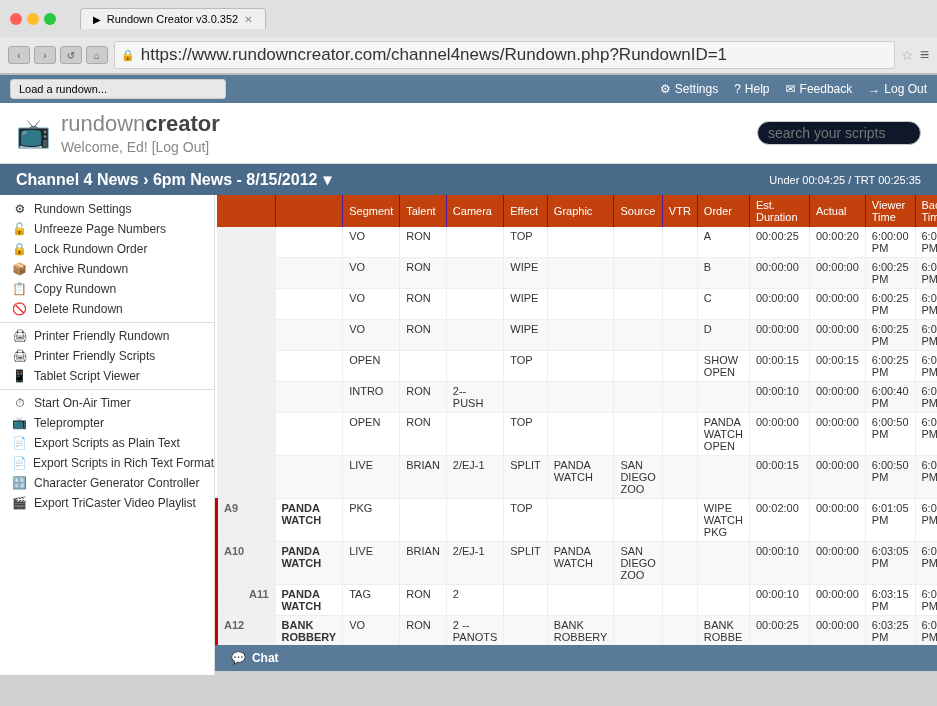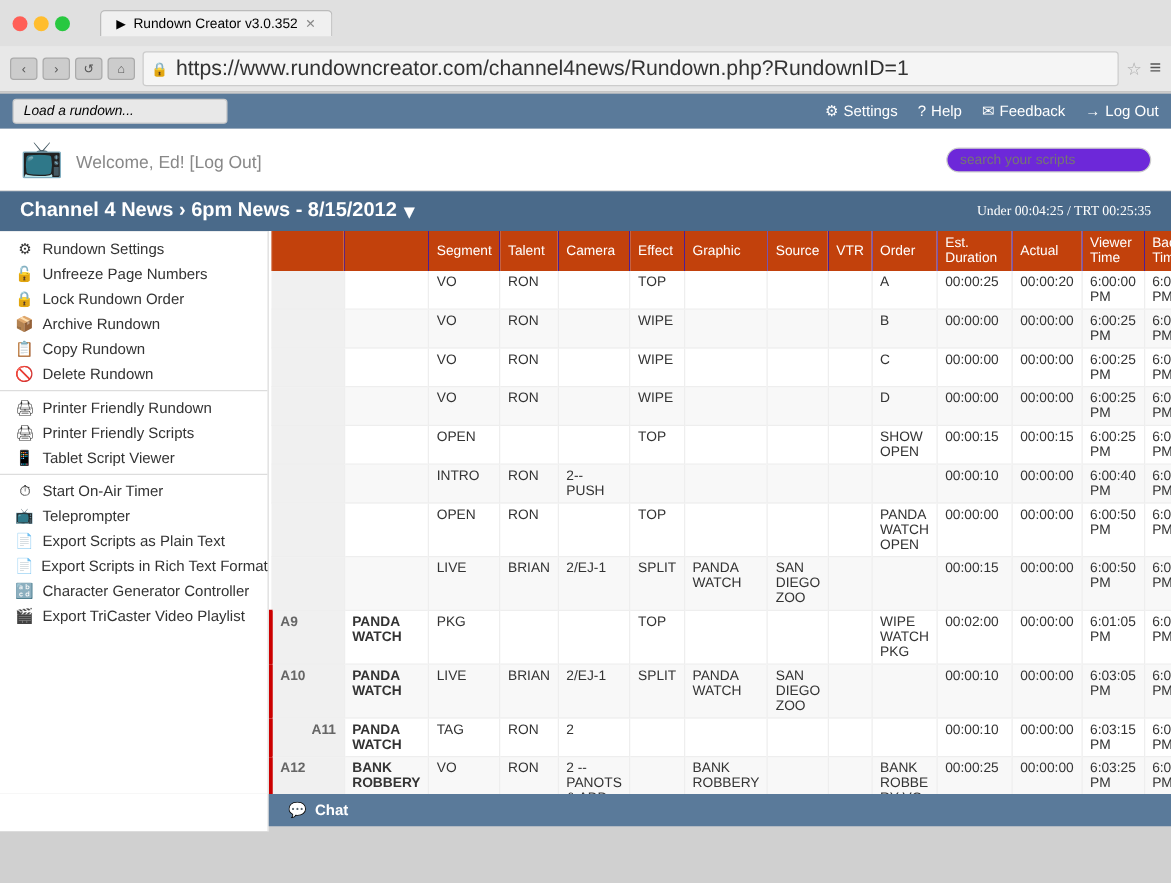--- a/index.html
+++ b/index.html
@@ -23,32 +23,32 @@
     .ssl-icon { color: #3a7; font-size: 11px; }
     .url-text { flex: 1; font-size: 17px; color: #333; }
     .bookmark-star { color: #aaa; font-size: 14px; }
 
     
     .app-header { background: white; padding: 8px 16px; display: flex; align-items: center; justify-content: space-between; border-bottom: 1px solid #ddd; }
     .header-left { display: flex; align-items: center; gap: 10px; }
     .logo-icon { font-size: 28px; color: #555; }
     .welcome-text { font-size: 14px; color: #888; margin-top: 2px; }
     .header-right { display: flex; align-items: center; gap: 12px; }
-    .search-scripts { border: 1px solid #ccc; border-radius: 12px; padding: 3px 10px; font-size: 11px; color: #aaa; width: 164px; background: #6d28d9; }
+    .search-scripts { border: 1px solid #ccc; border-radius: 12px; padding: 3px 10px; font-size: 14px; color: #aaa; width: 164px; background: #0f172a; }
 
     
     .top-nav { background: #5a7a9a; padding: 4px 10px; display: flex; align-items: center; }
-    .rundown-select { background: #e8e8e8; border: 1px solid #ccc; border-radius: 3px; padding: 3px 24px 3px 8px; font-size: 11px; width: 172px; appearance: none; cursor: pointer; font-style: italic; }
+    .rundown-select { background: #e8e8e8; border: 1px solid #ccc; border-radius: 3px; padding: 3px 24px 3px 8px; font-size: 11px; width: 216px; appearance: none; cursor: pointer; }
     .top-nav-right { margin-left: auto; display: flex; align-items: center; gap: 16px; color: white; font-size: 12px; }
     .top-nav-item { display: flex; align-items: center; gap: 4px; cursor: pointer; }
 
     
     .page-title-bar { background: #4a6a8a; color: white; padding: 6px 16px; display: flex; align-items: center; justify-content: space-between; text-align: right; }
     .page-title { font-size: 16px; font-weight: bold; display: flex; align-items: center; gap: 6px; }
-    .trt-info { font-size: 11px; font-family: Liberation Serif, serif; }
+    .trt-info { font-size: 11px; }
 
     
     .main-layout { display: flex; height: 450px; }
 
     
     .sidebar { width: 215px; background: white; border-right: 1px solid #ddd; padding: 4px 0; flex-shrink: 0; }
     .sidebar-item { padding: 3px 12px; cursor: pointer; display: flex; align-items: center; gap: 6px; font-size: 12px; color: #333; white-space: nowrap; }
     .sidebar-item .item-icon { font-size: 12px; width: 16px; text-align: center; }
     .sidebar-divider { border-top: 1px solid #ddd; margin: 3px 0; }
 
@@ -130,20 +130,23 @@
       <span>→</span>
       <span>Log Out</span>
     </div>
   </div>
 </div>
 
 <div class="app-header">
   <div class="header-left">
     <div class="logo-icon">📺</div>
     <div>
+      <div style="font-size:22px; color:#555; font-weight:300;">
+        <span style="color:#888; font-weight:300;">rundown</span><span style="color:#444; font-weight:700;">creator</span>
+      </div>
       <div class="welcome-text">Welcome, Ed!  [Log Out]</div>
     </div>
   </div>
   <div class="header-right">
     <input type="text" class="search-scripts" placeholder="search your scripts" style="">
   </div>
 </div>
 
 <div class="page-title-bar">
   <div class="page-title">

